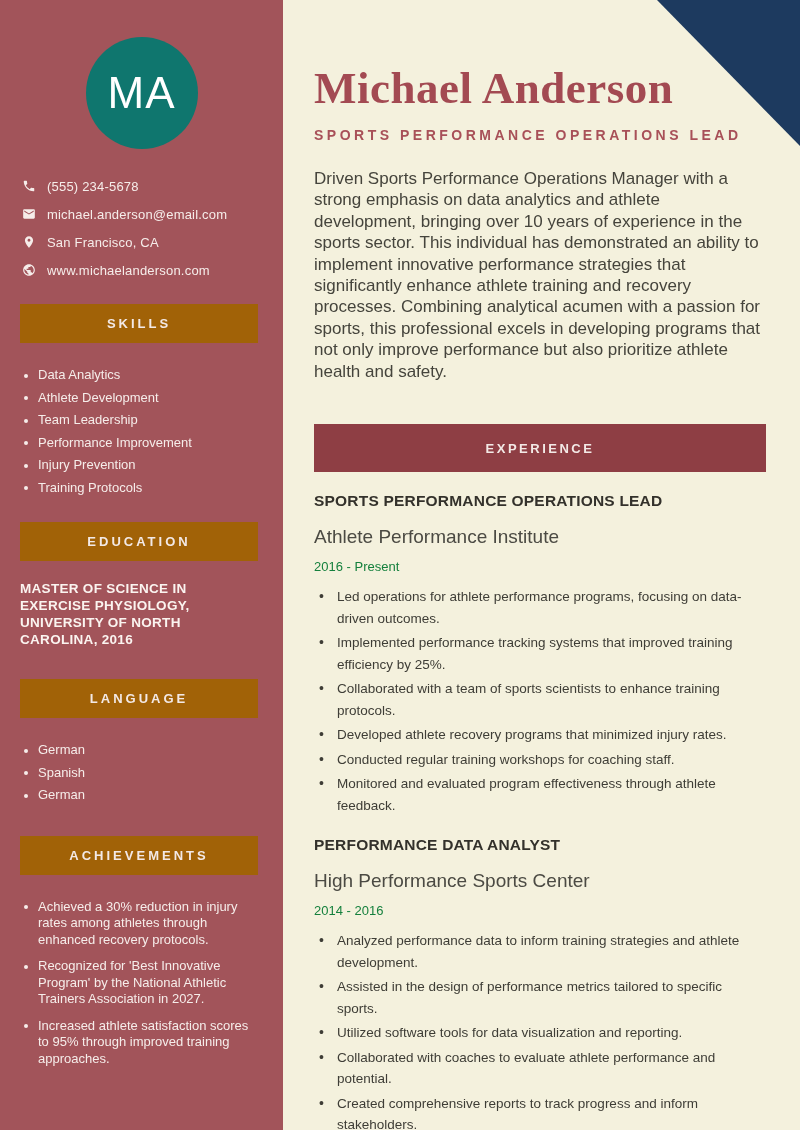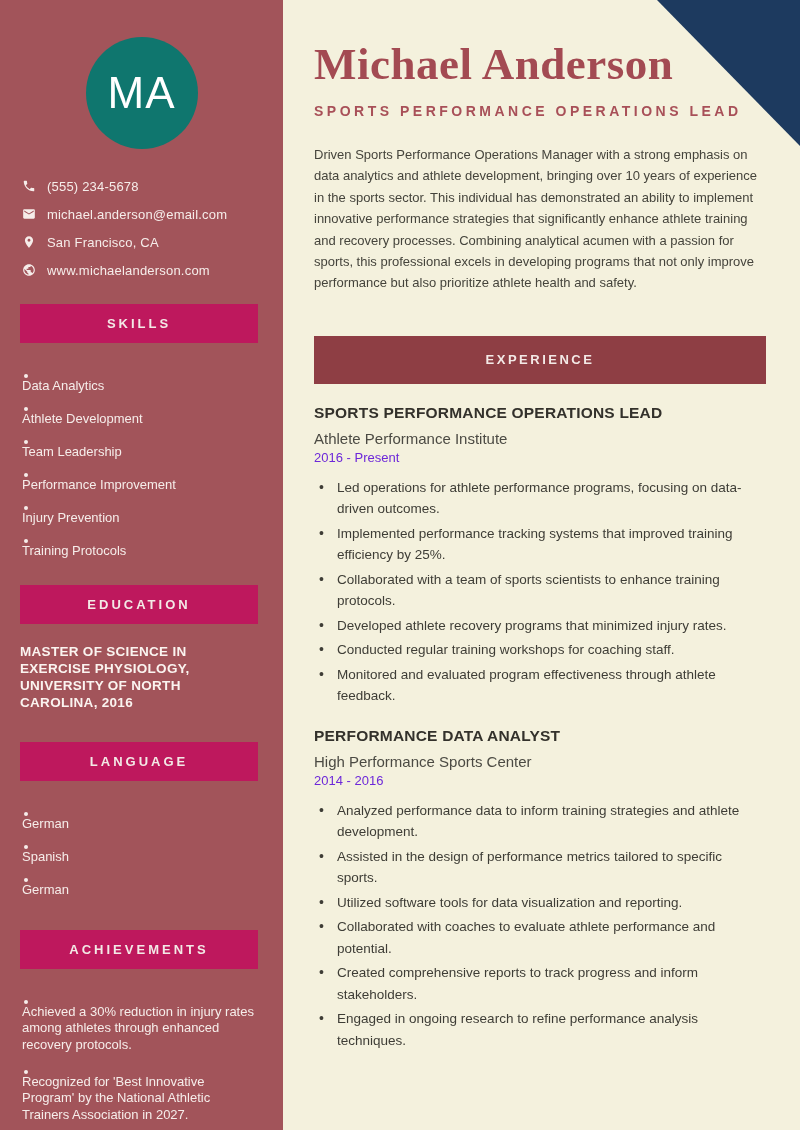--- a/index.html
+++ b/index.html
@@ -18,64 +18,64 @@
     width:112px; height:112px; border-radius:50%; background:#0f766e;
     margin:37px auto 0 auto; display:flex; align-items:center; justify-content:center;
   }
   .avatar span { color:#ffffff; font-size:44px; font-weight:500; letter-spacing:1px; }
   .contact { list-style:none; margin-top:29px; padding-left:22px;text-align:right; }
   .contact li { display:flex; align-items:center; margin-bottom:12px; min-height:16px; }
   .cicon { width:14px; height:14px; margin-right:11px; display:inline-flex; flex:0 0 14px; }
   .cicon svg { width:14px; height:14px; fill:#f6edea; }
   .ctext { font-size:13px; letter-spacing:0.2px; }
   .bar {
-    margin:26px 25px 0 20px; height:39px; background:#be185d;
+    margin:26px 25px 0 20px; height:39px; background:#a16207;
     display:flex; align-items:center; justify-content:center;
   }
   .bar span { font-size:13px; font-weight:bold; letter-spacing:3px; color:#f3e9e6; }
   .side-list { list-style:none; margin-top:24px; padding:0 24px 0 22px; }
-  .side-list li { display:flex; align-items:flex-start; margin-bottom:6px; font-size:13px; line-height:16.5px;flex-direction:column; }
+  .side-list li { display:flex; align-items:flex-start; margin-bottom:6px; font-size:13px; line-height:16.5px; }
   .dot { width:4px; height:4px; border-radius:50%; background:#f6edea; flex:0 0 4px; margin:6.5px 10px 0 2px; }
   .edu {
     margin:19px 24px 0 20px; font-size:13.5px; font-weight:bold;
     line-height:17px; letter-spacing:0.3px; color:#fbf4f0;
   }
   .ach li { margin-bottom:10px; }
   .lang-bar { margin-top:31px;align-items:center; }
   .ach-bar { margin-top:32px; }
   
   .main {
     position:absolute; left:283px; top:0; width:517px; height:1130px;
-    padding:42px 34px 0 31px;
+    padding:66px 34px 0 31px;
   }
   .triangle {
     position:absolute; right:0; top:0; width:143px; height:146px;
     background:#1d3a5f;
     clip-path:polygon(0 0, 100% 0, 100% 100%);
   }
   h1.name {
     font-family:"Liberation Serif", serif; font-size:45px; font-weight:bold;
     color:#a34a52; line-height:1.0; letter-spacing:0.5px;
   }
   .subtitle {
     margin-top:16px; font-size:14px; font-weight:bold; letter-spacing:3.5px;
     color:#a85058;
   }
   .summary {
-    margin-top:25px; font-size:13px; line-height:21.4px; color:#45443c;
+    margin-top:25px; font-size:17px; line-height:21.4px; color:#45443c;
   }
   .exp-bar {
     margin-top:42px; height:48px; background:#8e3e44;
     display:flex; align-items:center; justify-content:center;
   }
   .exp-bar span { font-size:13px; font-weight:bold; letter-spacing:2.5px; color:#f3e9e6; }
   .job { margin-top:20px; }
   .job h2 { font-size:15.5px; font-weight:bold; color:#33312b; letter-spacing:0.2px; }
-  .company { margin-top:8px; font-size:15px; color:#4b4a43; }
-  .dates { margin-top:3px; font-size:13px; color:#6d28d9; }
+  .company { margin-top:16px; font-size:19px; color:#4b4a43; }
+  .dates { margin-top:11px; font-size:13px; color:#15803d; }
   .job-bullets { list-style:none; margin-top:12px; }
   .job-bullets li {
     position:relative; padding-left:23px; font-size:13.5px; line-height:21.5px;
     color:#3e3d36; margin-bottom:3px;
   }
   .job-bullets li::before {
     content:"•"; position:absolute; left:5px; top:0; color:#3e3d36; font-size:14px;
   }
 </style>
 </head>

